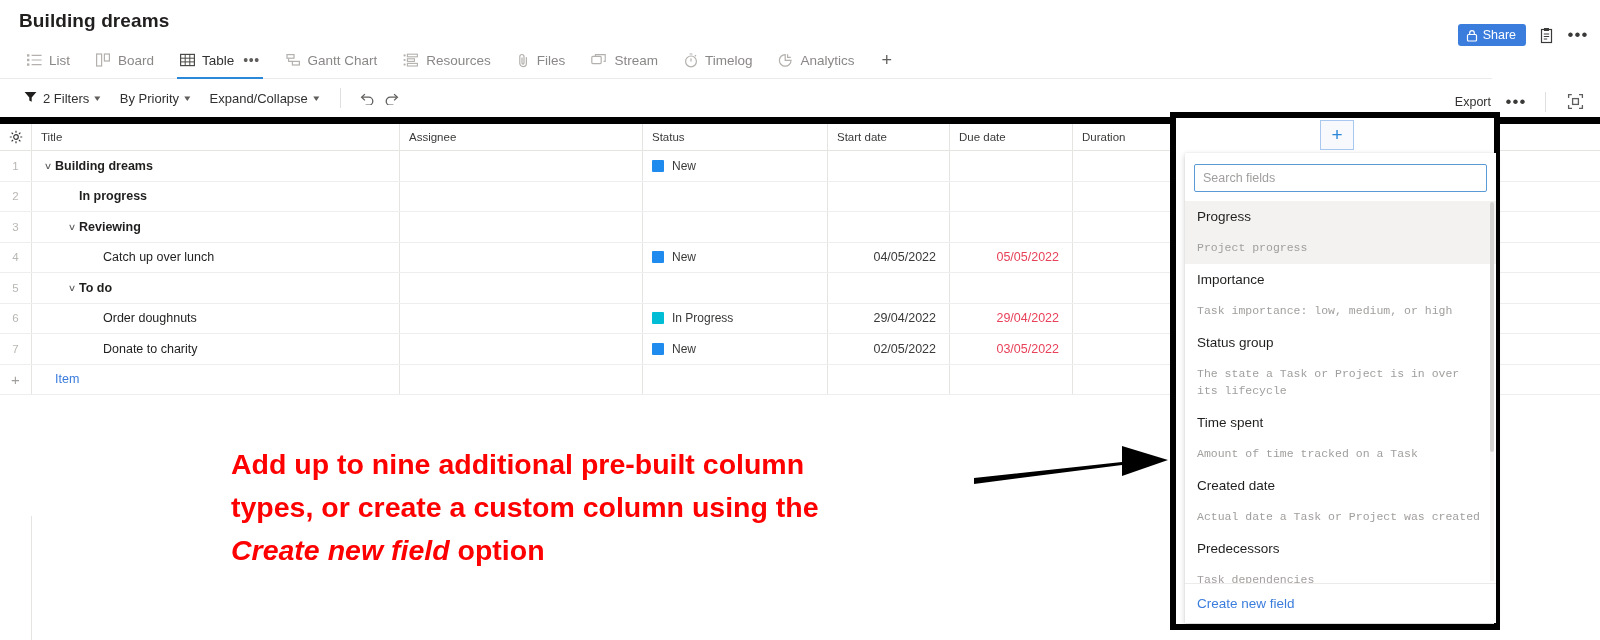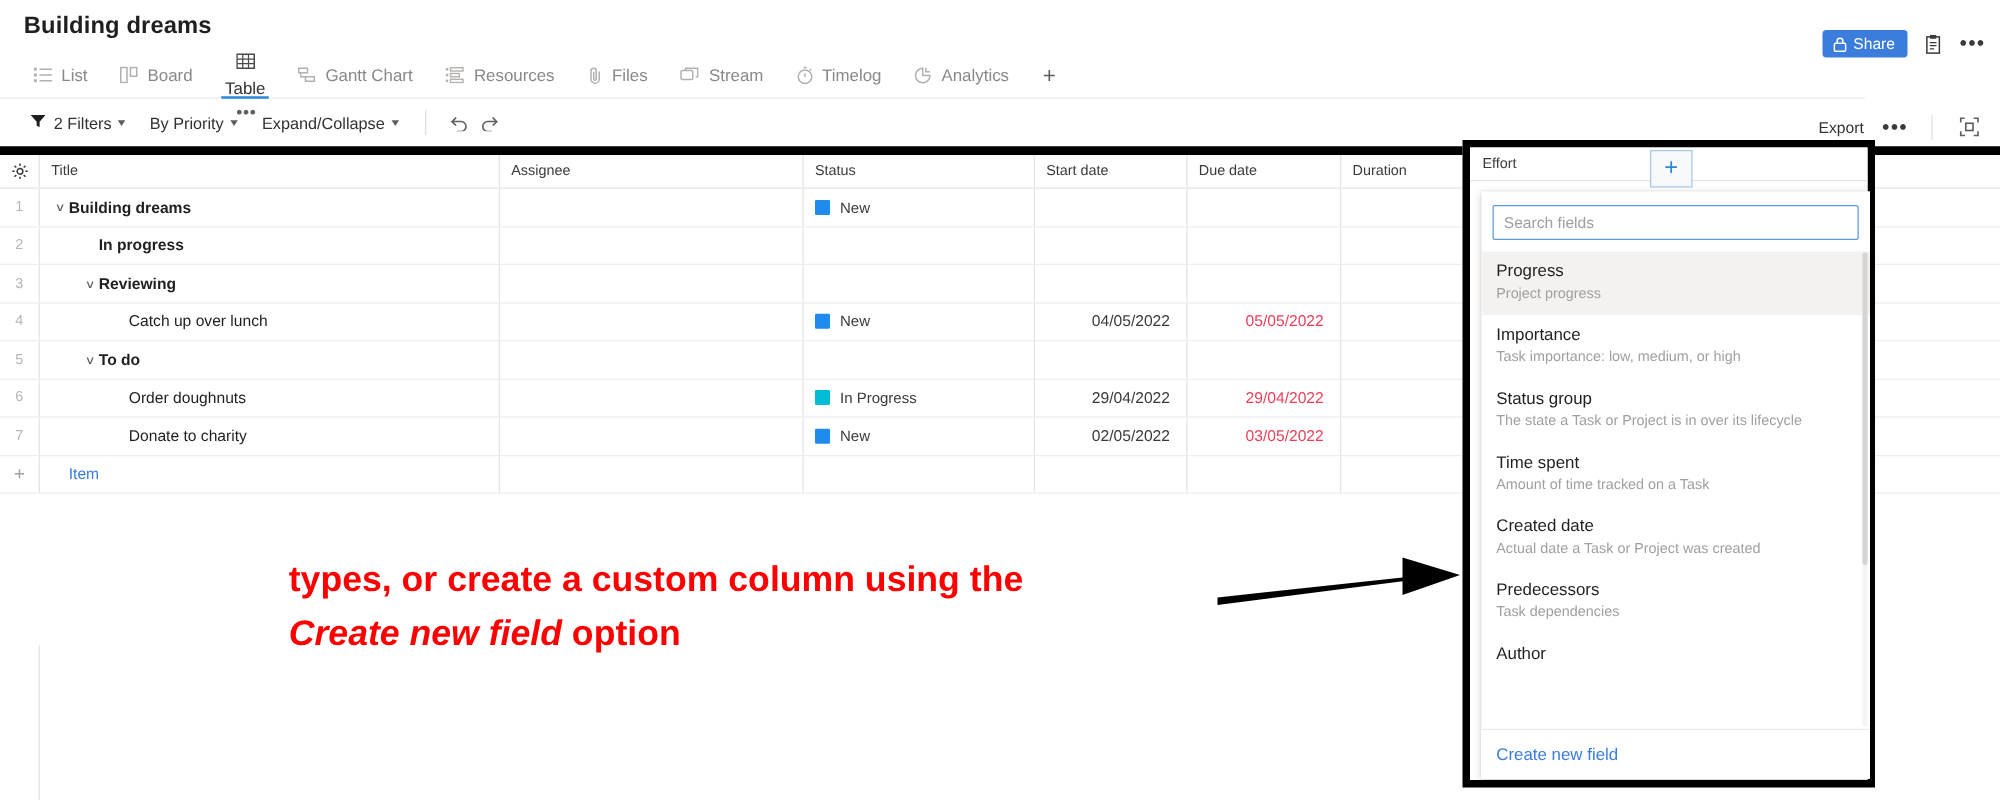--- a/index.html
+++ b/index.html
@@ -42,21 +42,21 @@
     position: absolute; left: 0; top: 42px; width: 1492px; height: 37px;
     border-bottom: 1px solid #edebe9;
     display: flex; align-items: center; padding-left: 14px;
   }
   .tab {
     display: flex; align-items: center; gap: 7px;
     height: 37px; padding: 0 13px; position: relative;
     font-size: 13.5px; color: #8a8886; cursor: pointer; white-space: nowrap;
   }
   .tab .tico { display:flex; align-items:center; color:#b3b0ad; }
-  .tab.active { color: #323130; flex-direction: column; }
+  .tab.active { color: #323130; }
   .tab.active .tico { color: #4a4a48; }
   .tab.active::after {
     content: ""; position: absolute; left: 10px; right: 10px; bottom: 0;
     height: 2px; background: #2b88d8;
   }
   .tab .tdots { font-size: 14px; line-height: 8px; color:#605e5c; letter-spacing:0.5px; margin-left:2px;}
   .tab-add { color: #605e5c; font-size: 18px; padding: 0 14px; cursor: pointer; }
 
   
   .toolbar {
@@ -162,21 +162,21 @@
     padding: 0 8px; font-size: 12.5px; color:#201f1e;
     font-family:"Liberation Sans", sans-serif; outline:none; background:#fff;
   }
   .search-input::placeholder { color:#a19f9d; }
   .menu-list {
     position:absolute; left:0; top:48px; right:0; bottom:40px; overflow:hidden;
   }
   .mi { padding: 7px 12px 8px 12px; cursor:pointer; }
   .mi.hl { background:#f3f2f1; }
   .mi-title { font-size:13.5px; color:#201f1e; line-height:18px; }
-  .mi-desc { font-size:11.5px; color:#a19f9d; line-height:17px; margin-top:1px; }
+  .mi-desc { font-size:11.5px; color:#a19f9d; line-height:17px; margin-top:13px;font-family:Liberation Mono, monospace; }
   .scrollbar-track {
     position:absolute; right:2px; top:49px; width:4px; bottom:42px; background:#f5f4f3;
   }
   .scrollbar-thumb {
     position:absolute; left:0; top:0; width:4px; height:250px; background:#d6d4d2; border-radius:2px;
   }
   .menu-footer {
     position:absolute; left:0; right:0; bottom:0; height:40px;
     border-top:1px solid #edebe9; display:flex; align-items:center; padding-left:12px;
     background:#fff;
@@ -486,36 +486,34 @@
           <div class="cell" style="left: 828px; width: 122px;"></div>
           <div class="cell" style="left: 950px; width: 123px;"></div>
           <div class="cell" style="left: 1073px; width: 175px; border-right: none;"></div>
         </div>
       </div>
 
     <div class="vline" style="left:31px;top:392px;height:248px"></div>
   </div>
 
   <div class="anno">
+    <div>Add up to nine additional pre-built column</div>
     <div>types, or create a custom column using the</div>
     <div><i>Create new field</i><span> option</span></div>
   </div>
 
   <div class="arrow">
     <svg width="210" height="56" viewBox="0 0 210 56" fill="none">
       <path d="M2 46 L150 30 L150 14 L196 28 L150 44 L150 33 L2 52 Z" fill="#000"></path>
     </svg>
   </div>
 
   <div class="callout">
     <div class="co-inner">
 
-      <div class="effort-hdr">
-        <span>Effort</span>
-      </div>
       <div class="plus-btn">+</div>
 
       <div class="menu">
         <div class="search-wrap">
           <input class="search-input" type="text" placeholder="Search fields" style="">
         </div>
 
         <div class="menu-list" id="menu-list">
             <div class="mi hl">
               <div class="mi-title">Progress</div>

